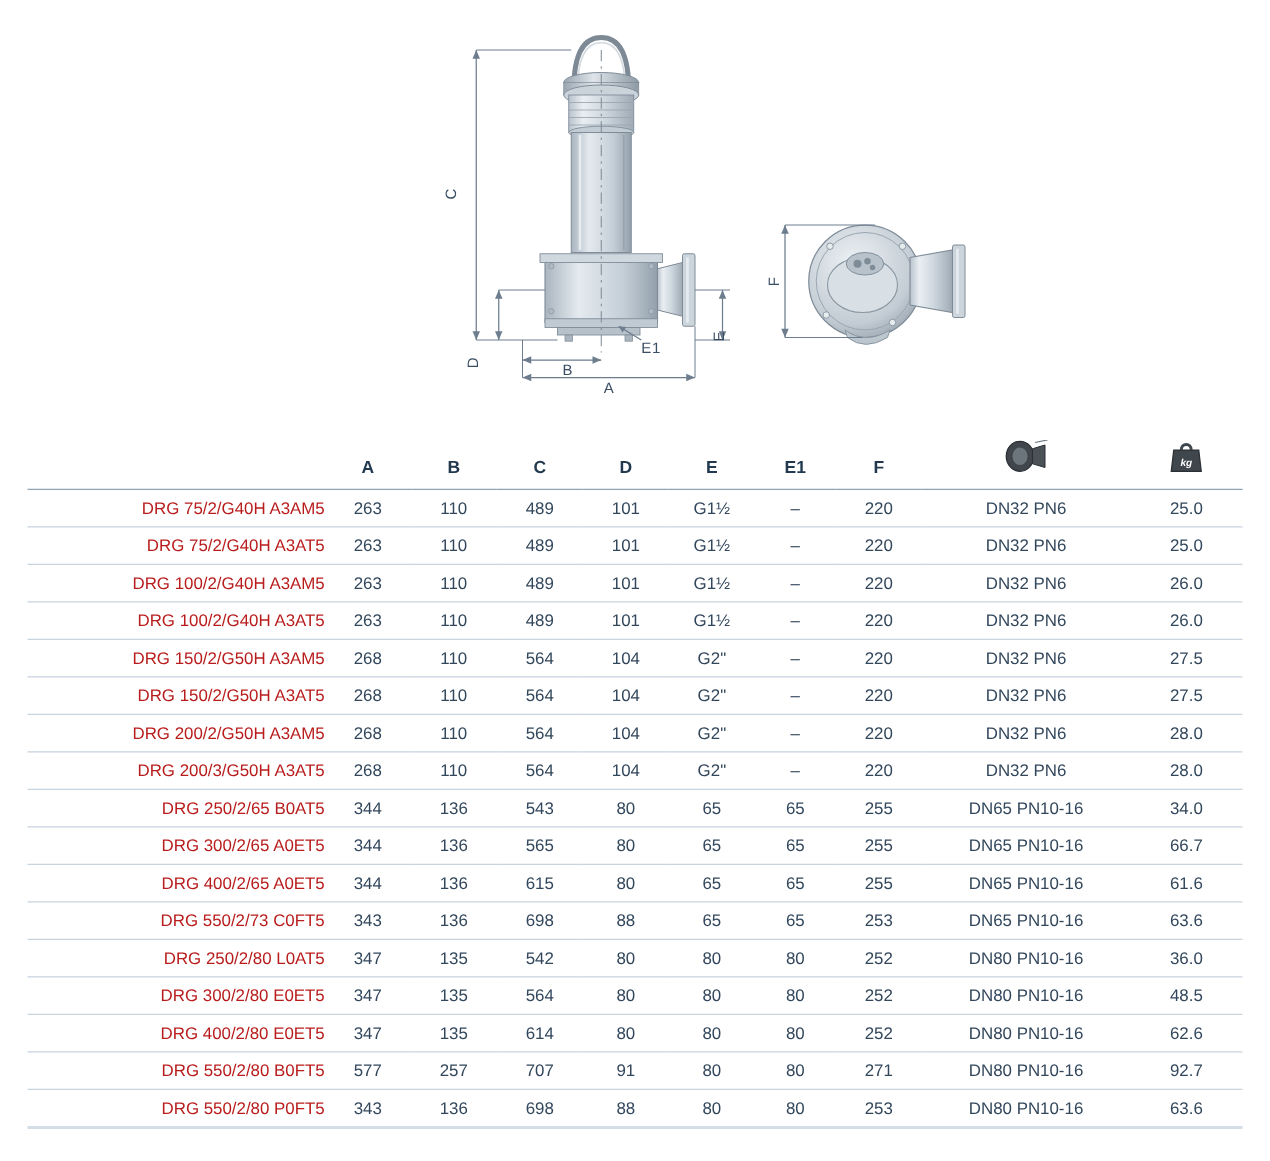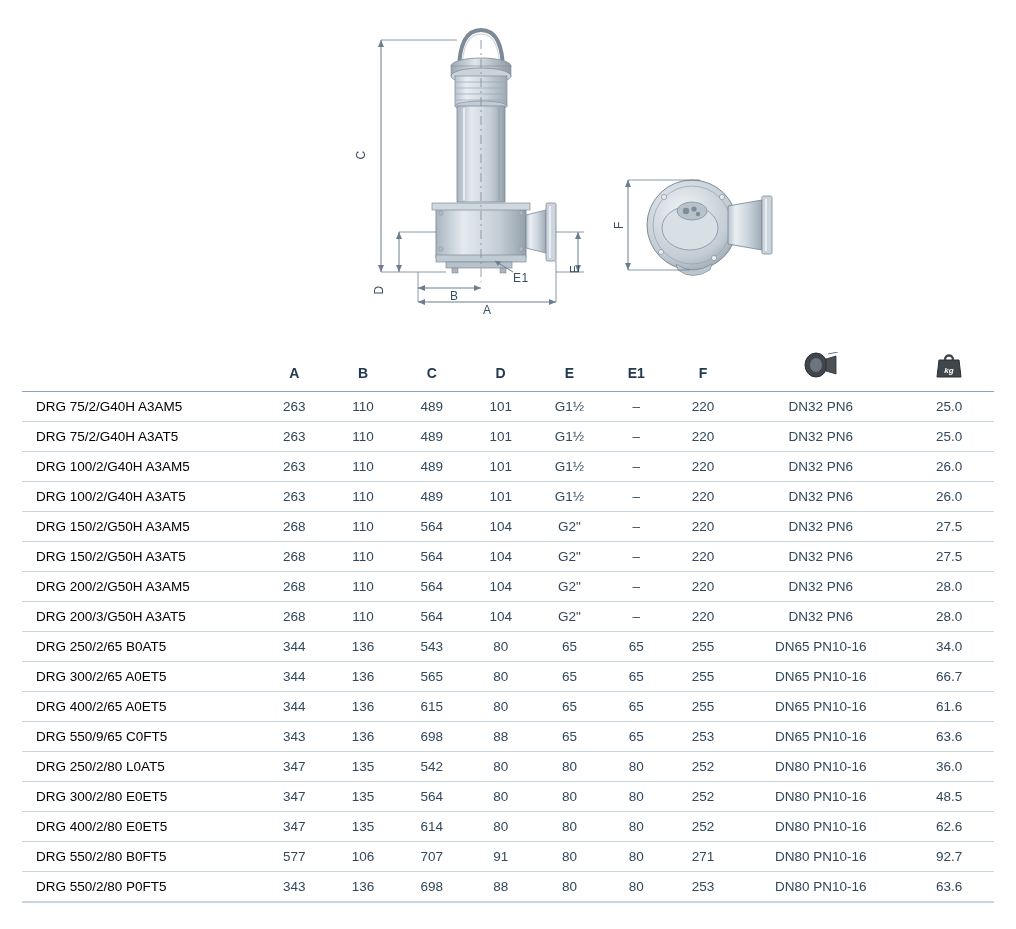--- a/index.html
+++ b/index.html
@@ -60,23 +60,23 @@
   }
   table.spec tbody td {
     padding: 7px 0;
     text-align: center;
     border-bottom: 1px solid #c8d4de;
     color: #32475c;
     white-space: nowrap;
   }
   table.spec tbody tr:last-child td { border-bottom: 1px solid #c8d4de; }
   table.spec tbody td.model {
-    text-align: left;
+    text-align: right;
     padding-left: 14px;
-    color: #000000;
+    color: #b91c1c;
   }
 
   col.c-model { width: 228px; }
   col.c-a  { width: 66px; }
   col.c-b  { width: 66px; }
   col.c-c  { width: 66px; }
   col.c-d  { width: 66px; }
   col.c-e  { width: 66px; }
   col.c-e1 { width: 62px; }
   col.c-f  { width: 66px; }
@@ -405,21 +405,21 @@
           <td>136</td>
           <td>615</td>
           <td>80</td>
           <td>65</td>
           <td>65</td>
           <td>255</td>
           <td>DN65 PN10-16</td>
           <td>61.6</td>
         </tr>
         <tr>
-          <td class="model">DRG 550/9/65 C0FT5</td>
+          <td class="model">DRG 550/2/73 C0FT5</td>
           <td>343</td>
           <td>136</td>
           <td>698</td>
           <td>88</td>
           <td>65</td>
           <td>65</td>
           <td>253</td>
           <td>DN65 PN10-16</td>
           <td>63.6</td>
         </tr>
@@ -455,21 +455,21 @@
           <td>80</td>
           <td>80</td>
           <td>80</td>
           <td>252</td>
           <td>DN80 PN10-16</td>
           <td>62.6</td>
         </tr>
         <tr>
           <td class="model">DRG 550/2/80 B0FT5</td>
           <td>577</td>
-          <td>106</td>
+          <td>257</td>
           <td>707</td>
           <td>91</td>
           <td>80</td>
           <td>80</td>
           <td>271</td>
           <td>DN80 PN10-16</td>
           <td>92.7</td>
         </tr>
         <tr>
           <td class="model">DRG 550/2/80 P0FT5</td>

